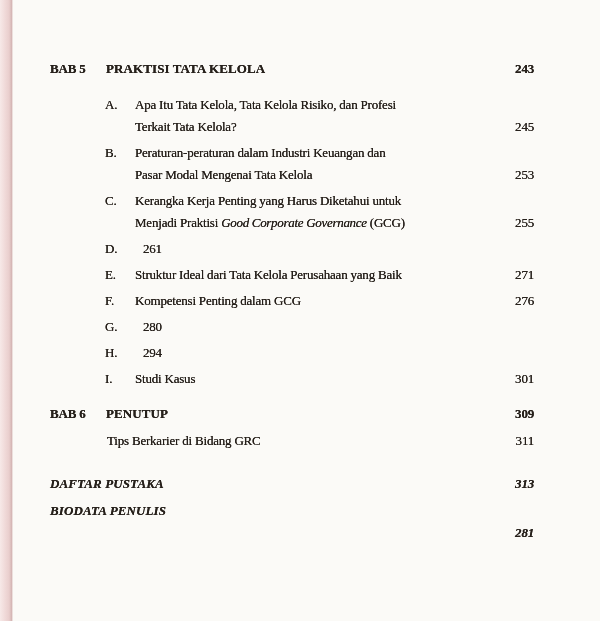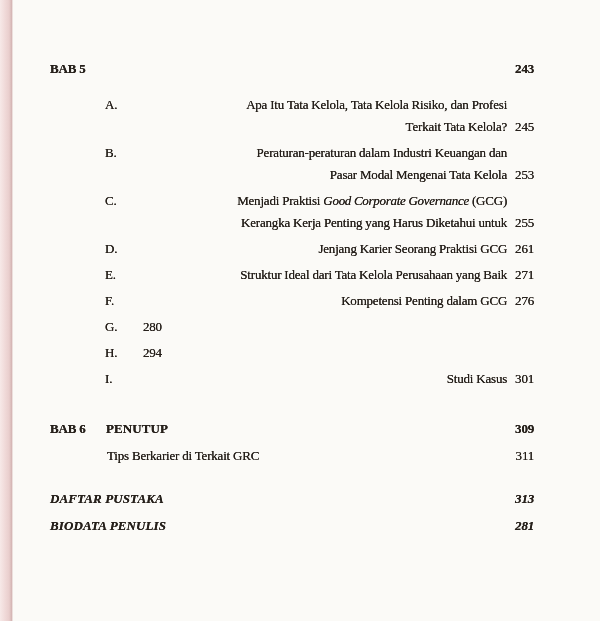--- a/index.html
+++ b/index.html
@@ -22,40 +22,41 @@
     text-shadow: 0 0 0.4px currentColor;
   }
   .chapter-row { display: flex; align-items: flex-start; font-weight: bold; }
   .chapter-label { width: 56px; flex: none; }
   .chapter-title { flex: 1; letter-spacing: 0.1px; }
   .chapter-page { margin-left: auto; text-align: center; flex: none; }
   .items { margin-top: 14px; margin-left: 55px; }
   .item { display: flex; align-items: flex-start; margin-bottom: 4px; }
   .letter { width: 30px; flex: none; }
   .lines { flex: 1; min-width: 0; }
-  .line { display: block; white-space: nowrap; text-align: right; }
+  .line { display: block; white-space: nowrap; }
   .num { margin-left: 8px; align-self: flex-end; text-align: right; flex: none; }
   em { font-style: italic; letter-spacing: -0.3px; }
-  .ch6 { margin-top: 28px; }
+  .ch6 { margin-top: 13px; }
   .sub-row { display: flex; align-items: flex-start; margin-top: 5px; margin-left: 57px; }
   .sub-title { flex: 1; }
   .back-row { display: flex; align-items: flex-start; font-weight: bold; font-style: italic; }
   .back-first { margin-top: 21px; }
-  .back-next { margin-top: 5px; }
+  .back-next { margin-top: 5px; flex-direction: column; }
   .back-title { flex: 1; letter-spacing: 0.1px; }
 </style>
 </head>
 <body>
 
 <div class="edge-strip"></div>
 
 <div class="content">
 
   <div class="chapter-row">
     <span class="chapter-label">BAB 5</span>
+    <span class="chapter-title">PRAKTISI TATA KELOLA</span>
     <span class="chapter-page">243</span>
   </div>
 
   <div class="items">
 
     <div class="item">
       <span class="letter">A.</span>
       <span class="lines">
         <span class="line">Apa Itu Tata Kelola, Tata Kelola Risiko, dan Profesi</span>
         <span class="line">Terkait Tata Kelola?</span>
@@ -68,31 +69,28 @@
       <span class="lines">
         <span class="line">Peraturan-peraturan dalam Industri Keuangan dan</span>
         <span class="line">Pasar Modal Mengenai Tata Kelola</span>
       </span>
       <span class="num">253</span>
     </div>
 
     <div class="item">
       <span class="letter">C.</span>
       <span class="lines">
+        <span class="line">Kerangka Kerja Penting yang Harus Diketahui untuk</span>
         <span class="line"><span>Menjadi Praktisi </span><em>Good Corporate Governance</em><span> (GCG)</span></span>
-        <span class="line">Kerangka Kerja Penting yang Harus Diketahui untuk</span>
       </span>
       <span class="num">255</span>
     </div>
 
     <div class="item">
       <span class="letter">D.</span>
-      <span class="lines">
-        <span class="line">Jenjang Karier Seorang Praktisi GCG</span>
-      </span>
       <span class="num">261</span>
     </div>
 
     <div class="item">
       <span class="letter">E.</span>
       <span class="lines">
         <span class="line">Struktur Ideal dari Tata Kelola Perusahaan yang Baik</span>
       </span>
       <span class="num">271</span>
     </div>
@@ -125,21 +123,21 @@
 
   </div>
 
   <div class="chapter-row ch6">
     <span class="chapter-label">BAB 6</span>
     <span class="chapter-title">PENUTUP</span>
     <span class="chapter-page">309</span>
   </div>
 
   <div class="sub-row">
-    <span class="sub-title">Tips Berkarier di Terkait GRC</span>
+    <span class="sub-title">Tips Berkarier di Bidang GRC</span>
     <span class="num">311</span>
   </div>
 
   <div class="back-row back-first">
     <span class="back-title">DAFTAR PUSTAKA</span>
     <span class="chapter-page">313</span>
   </div>
 
   <div class="back-row back-next">
     <span class="back-title">BIODATA PENULIS</span>

